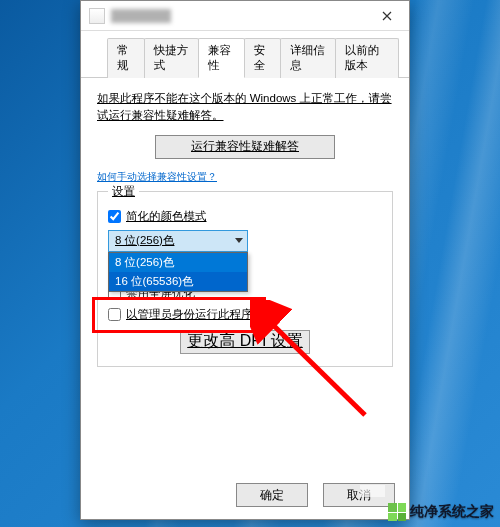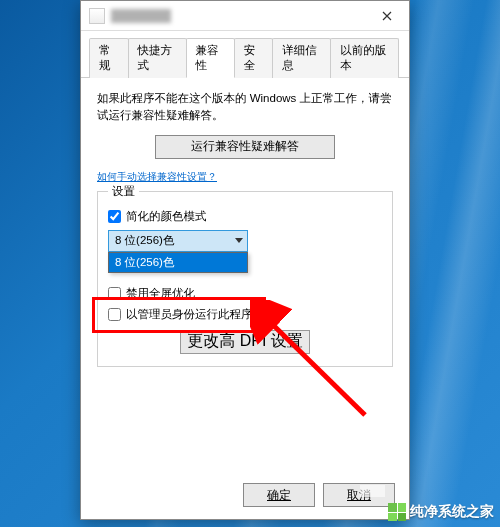--- a/index.html
+++ b/index.html
@@ -56,21 +56,21 @@
   }
   .titlebar-spacer { flex: 1; }
   .close-btn {
     width: 44px; height: 30px;
     display: flex; align-items: center; justify-content: center;
     font-size: 14px; color: #333;
     cursor: pointer;
   }
   .tabs {
     display: flex;
-    padding: 6px 10px 0 8px;
+    padding: 6px 10px 0 26px;
     border-bottom: 1px solid #ccc;
     gap: 0;
   }
   .tab {
     padding: 4px 9px;
     border: 1px solid #ccc;
     border-bottom: none;
     background: #f4f4f4;
     cursor: pointer;
     font-size: 11.5px;
@@ -82,20 +82,21 @@
   .tab.active {
     background: #fff;
     border-bottom: 1px solid #fff;
     z-index: 2;
   }
   .body {
     flex: 1;
     padding: 12px 16px 8px 16px;
     overflow: hidden;
     position: relative;
+    text-decoration: underline;
   }
   .desc {
     font-size: 11.5px;
     color: #000;
     line-height: 1.5;
     margin-bottom: 10px;
   }
   .troubleshoot-btn {
     display: block;
     margin: 0 auto 10px auto;
@@ -172,23 +173,22 @@
     display: block;
     height: 24px;
     border: 1px solid #999;
     background: #e9e9e9;
     font-size: 16px;
     cursor: pointer;
   }
   .dpi-btn { width: 130px; margin: 8px auto 0 auto; }
   .footer {
     padding: 10px 14px 12px 0;
-    display: flex; justify-content: flex-end; gap: 8px;
+    display: flex; justify-content: flex-end; gap: 15px;
     border-top: none;
-    text-decoration: underline;
   }
   .footer button {
     width: 72px; height: 24px;
     border: 1px solid #888;
     background: #e9e9e9;
     font-size: 12px;
     cursor: pointer;
   }
   
   .red-box {
@@ -199,21 +199,21 @@
   }
   .arrow {
     position: absolute;
     z-index: 99;
     pointer-events: none;
   }
   .watermark {
     position: absolute;
     right: 6px; bottom: 6px;
     display: flex; align-items: flex-start; gap: 4px;
-    color: #ffffff;
+    color: #0f172a;
     font-size: 14px;
     font-weight: bold;
     text-shadow: 0 1px 2px rgba(0,0,0,0.4);
     z-index: 200;
   }
   .wm-logo {
     width: 18px; height: 18px;
     display: grid; grid-template-columns: 1fr 1fr; grid-template-rows: 1fr 1fr; gap:1px;
   }
   .wm-logo div { background: #7ed957; }
@@ -265,20 +265,21 @@
         <span>简化的颜色模式</span>
       </label>
 
       <div class="color-select-wrap">
         <div class="fake-select">
           <span>8 位(256)色</span>
           <span class="chev"></span>
         </div>
         <div class="dropdown">
           <div class="dd-item sel">8 位(256)色</div>
+          <div class="dd-item hl">16 位(65536)色</div>
         </div>
       </div>
 
       <div style="height:34px"></div>
 
       <label class="check-row">
         <input type="checkbox" style="">
         <span>禁用全屏优化</span>
       </label>
 

